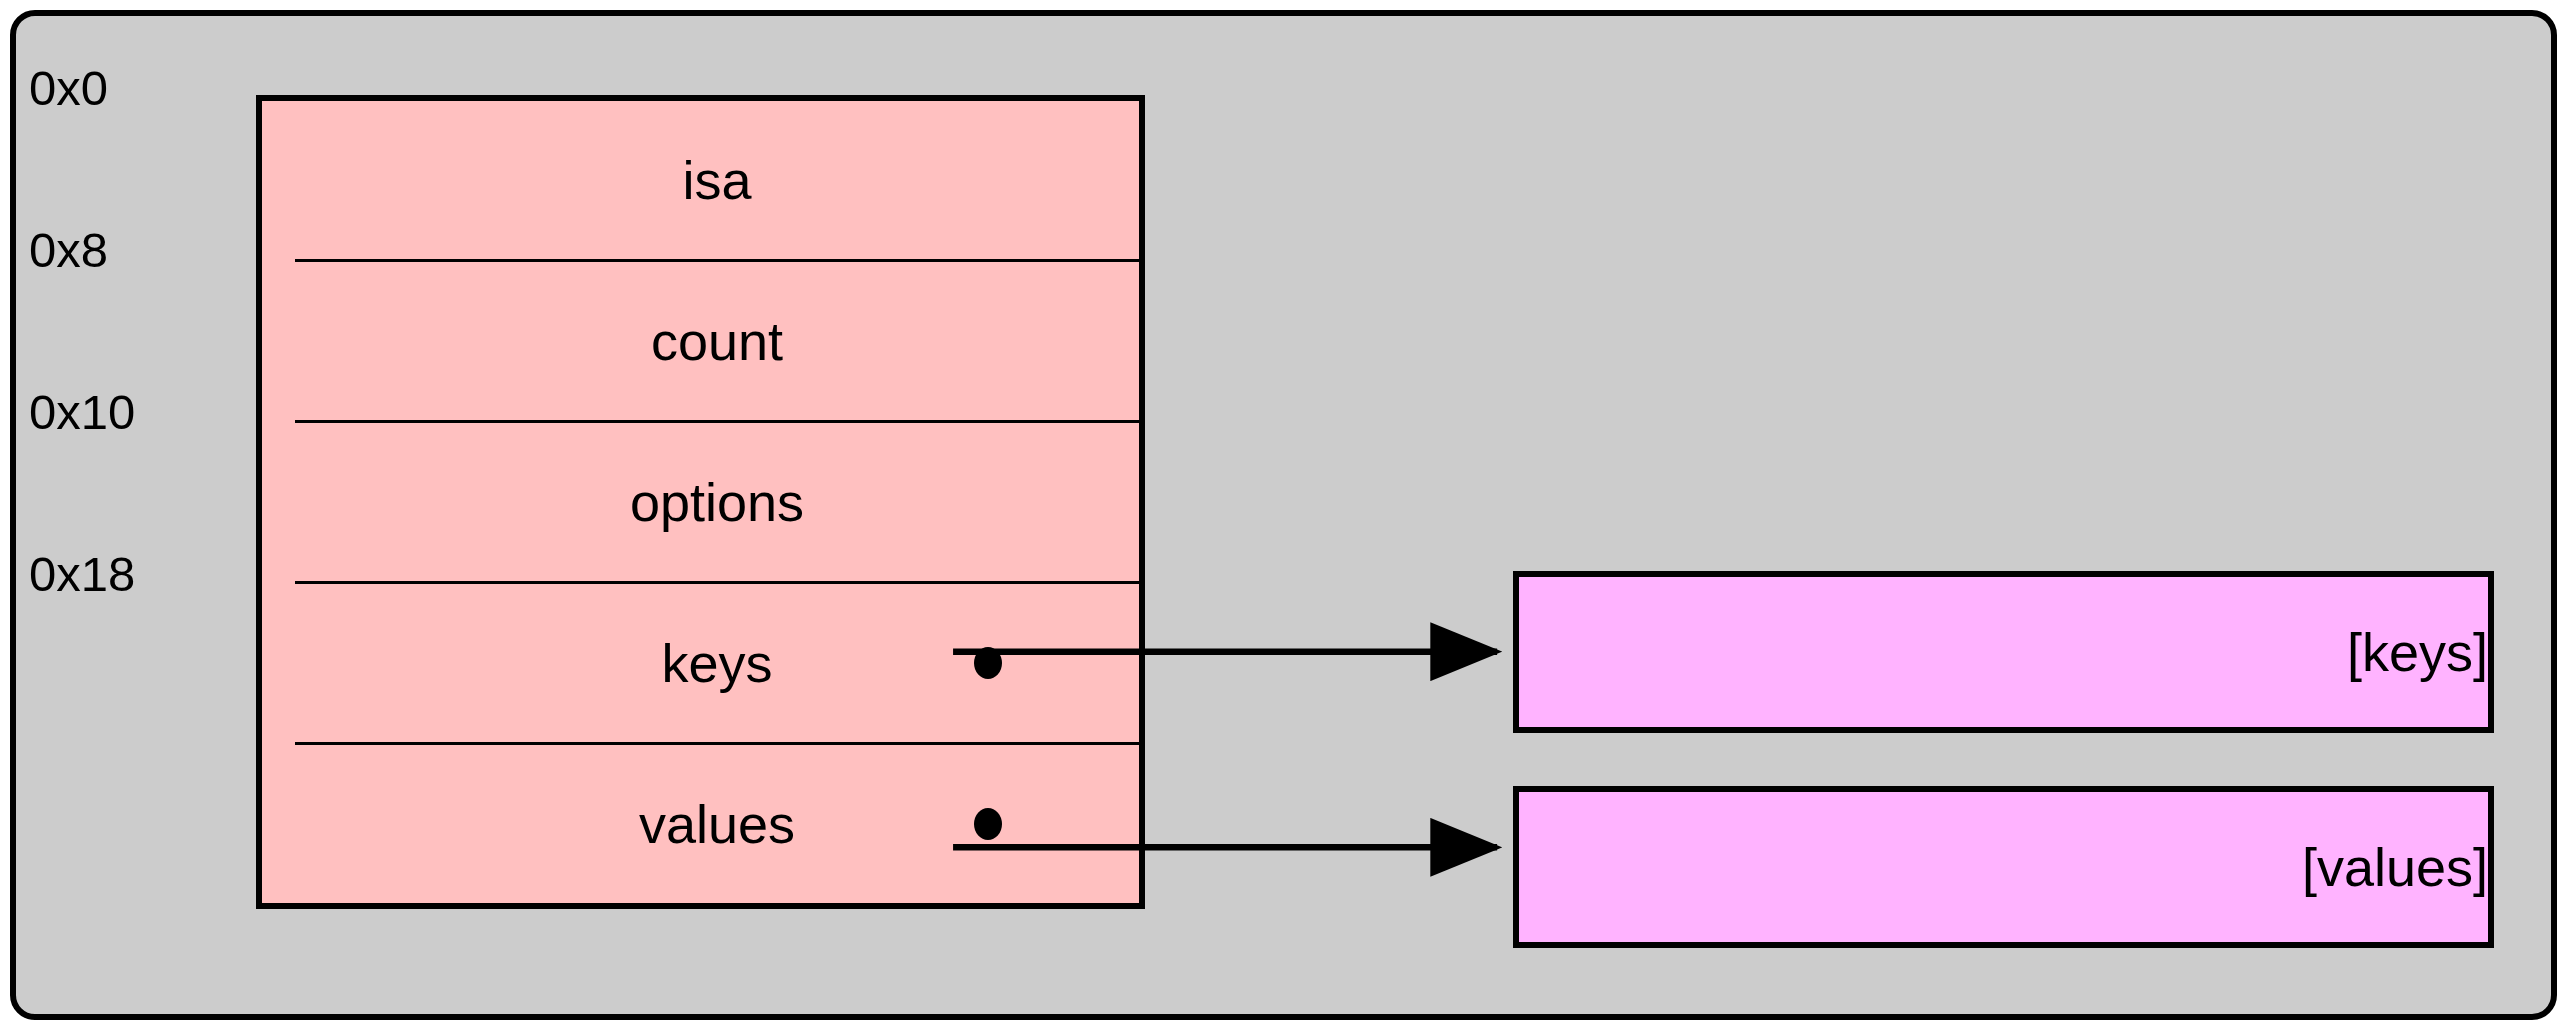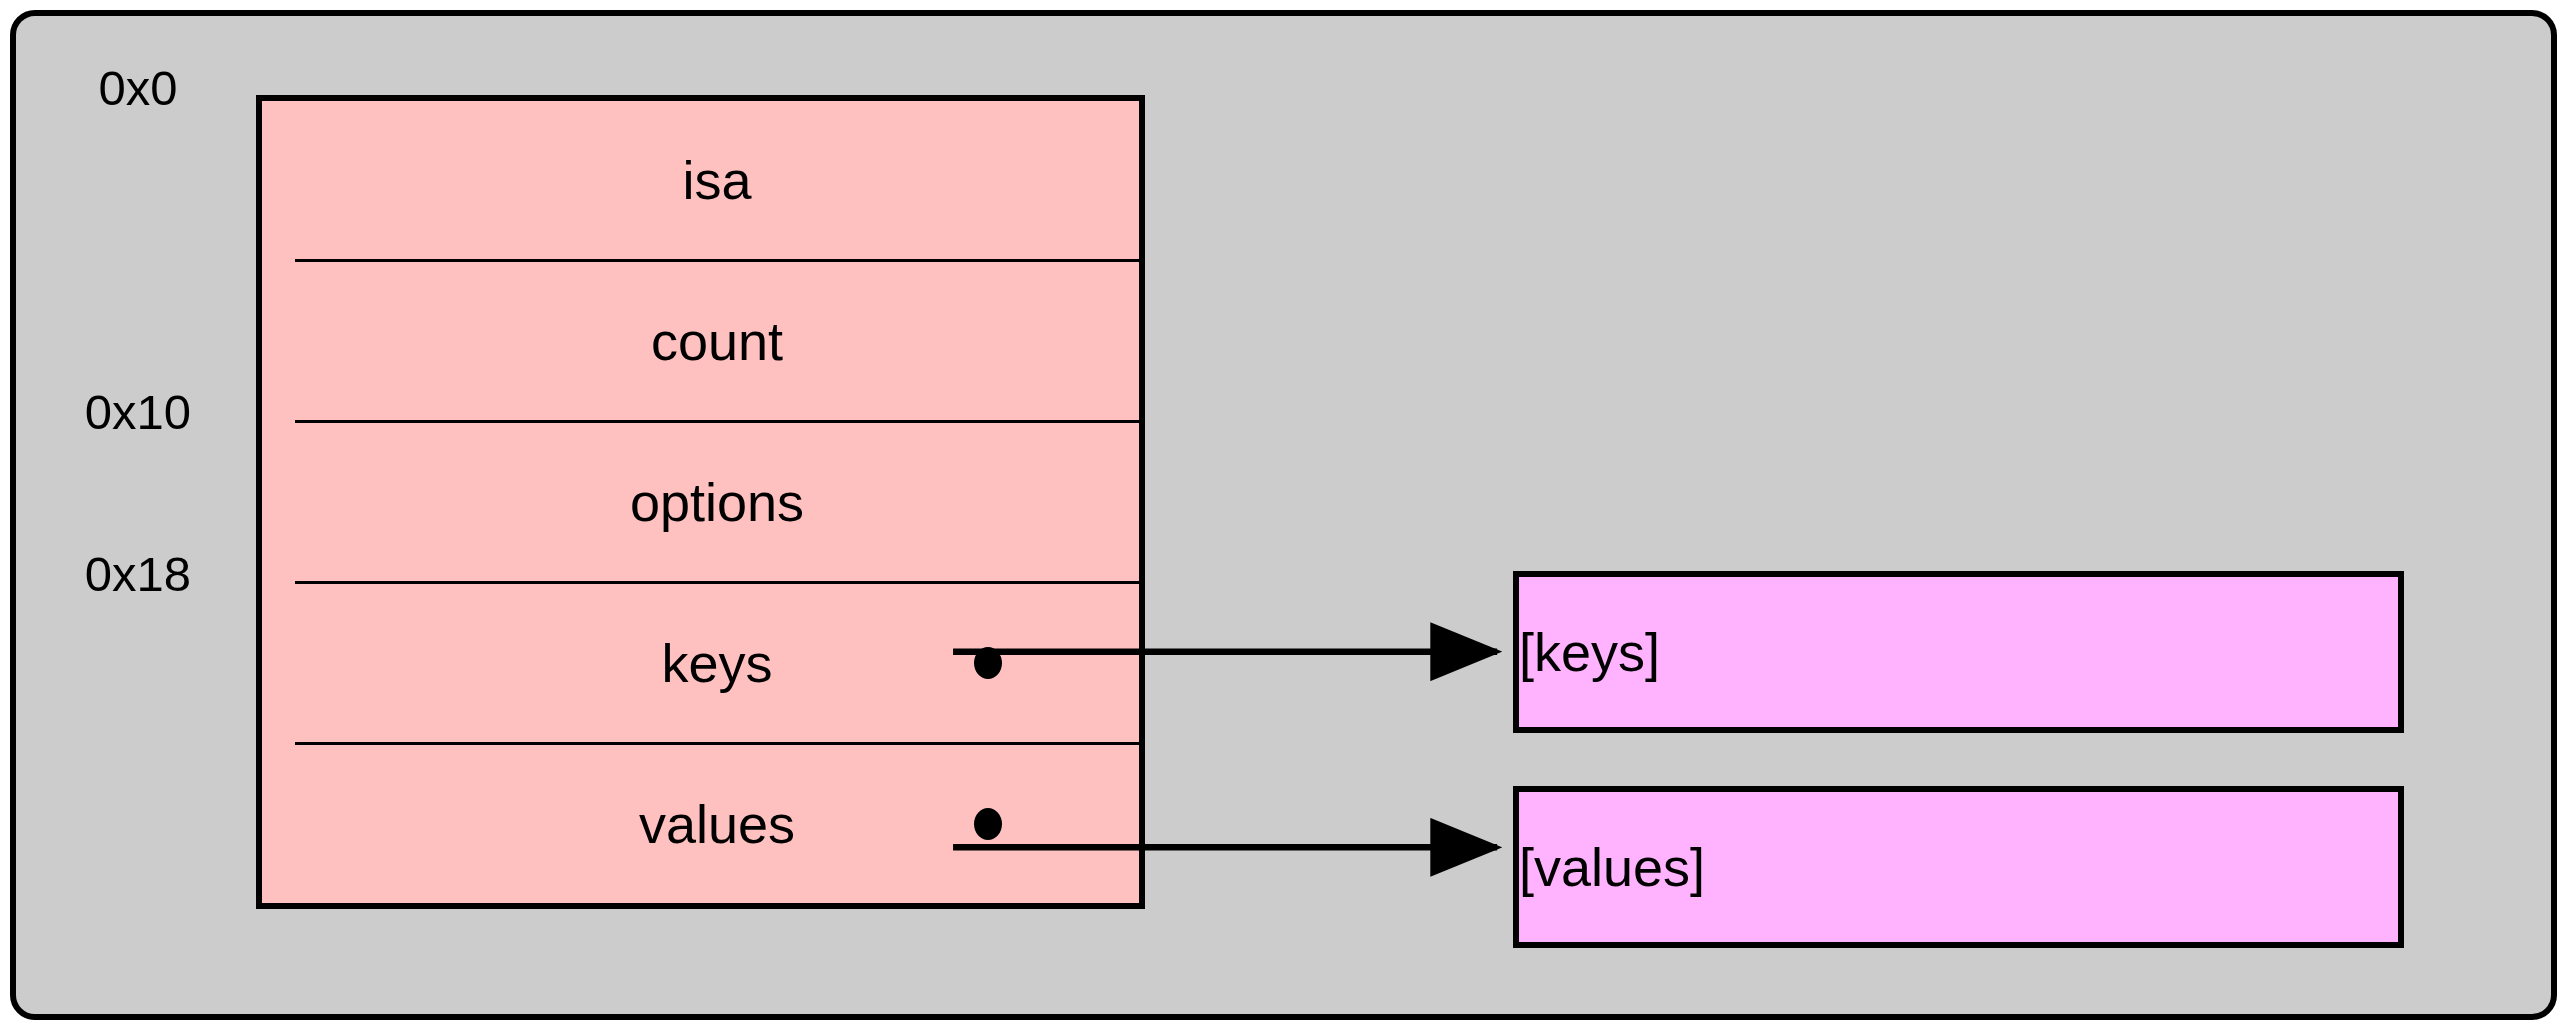--- a/index.html
+++ b/index.html
@@ -61,37 +61,37 @@
     top:50%;
     transform:translateY(-50%);
     width:28px;height:32px;
     background:#000000;
     border-radius:50%;
   }
   
   .offset{
     position:absolute;
     width:218px;
-    text-align:center;
+    text-align:left;
     font-size:49px;
     color:#000000;
     line-height:1;
     white-space:nowrap;
   }
   
   .target{
     position:absolute;
-    width:891px;
+    width:981px;
     height:162px;
     background:#ffb3ff;
     border:6.5px solid #000000;
     box-sizing:border-box;
     display:flex;
     align-items:center;
-    justify-content:flex-start;
+    justify-content:flex-end;
   }
   .target-label{
     font-size:54px;
     color:#000000;
     line-height:1;
     white-space:nowrap;
   }
   
   .arrow-svg{
     position:absolute;
@@ -101,20 +101,21 @@
   }
 </style>
 </head>
 <body>
 
 <div id="canvas">
 
   <div class="panel"></div>
 
   <div class="offset" style="left:29px; top:64px;">0x0</div>
+  <div class="offset" style="left:29px; top:226px;">0x8</div>
   <div class="offset" style="left:29px; top:388px;">0x10</div>
   <div class="offset" style="left:29px; top:550px;">0x18</div>
 
   <div class="struct">
 
     <div class="struct-row">
       <span class="field-label">isa</span>
     </div>
 
     <div class="struct-row">

